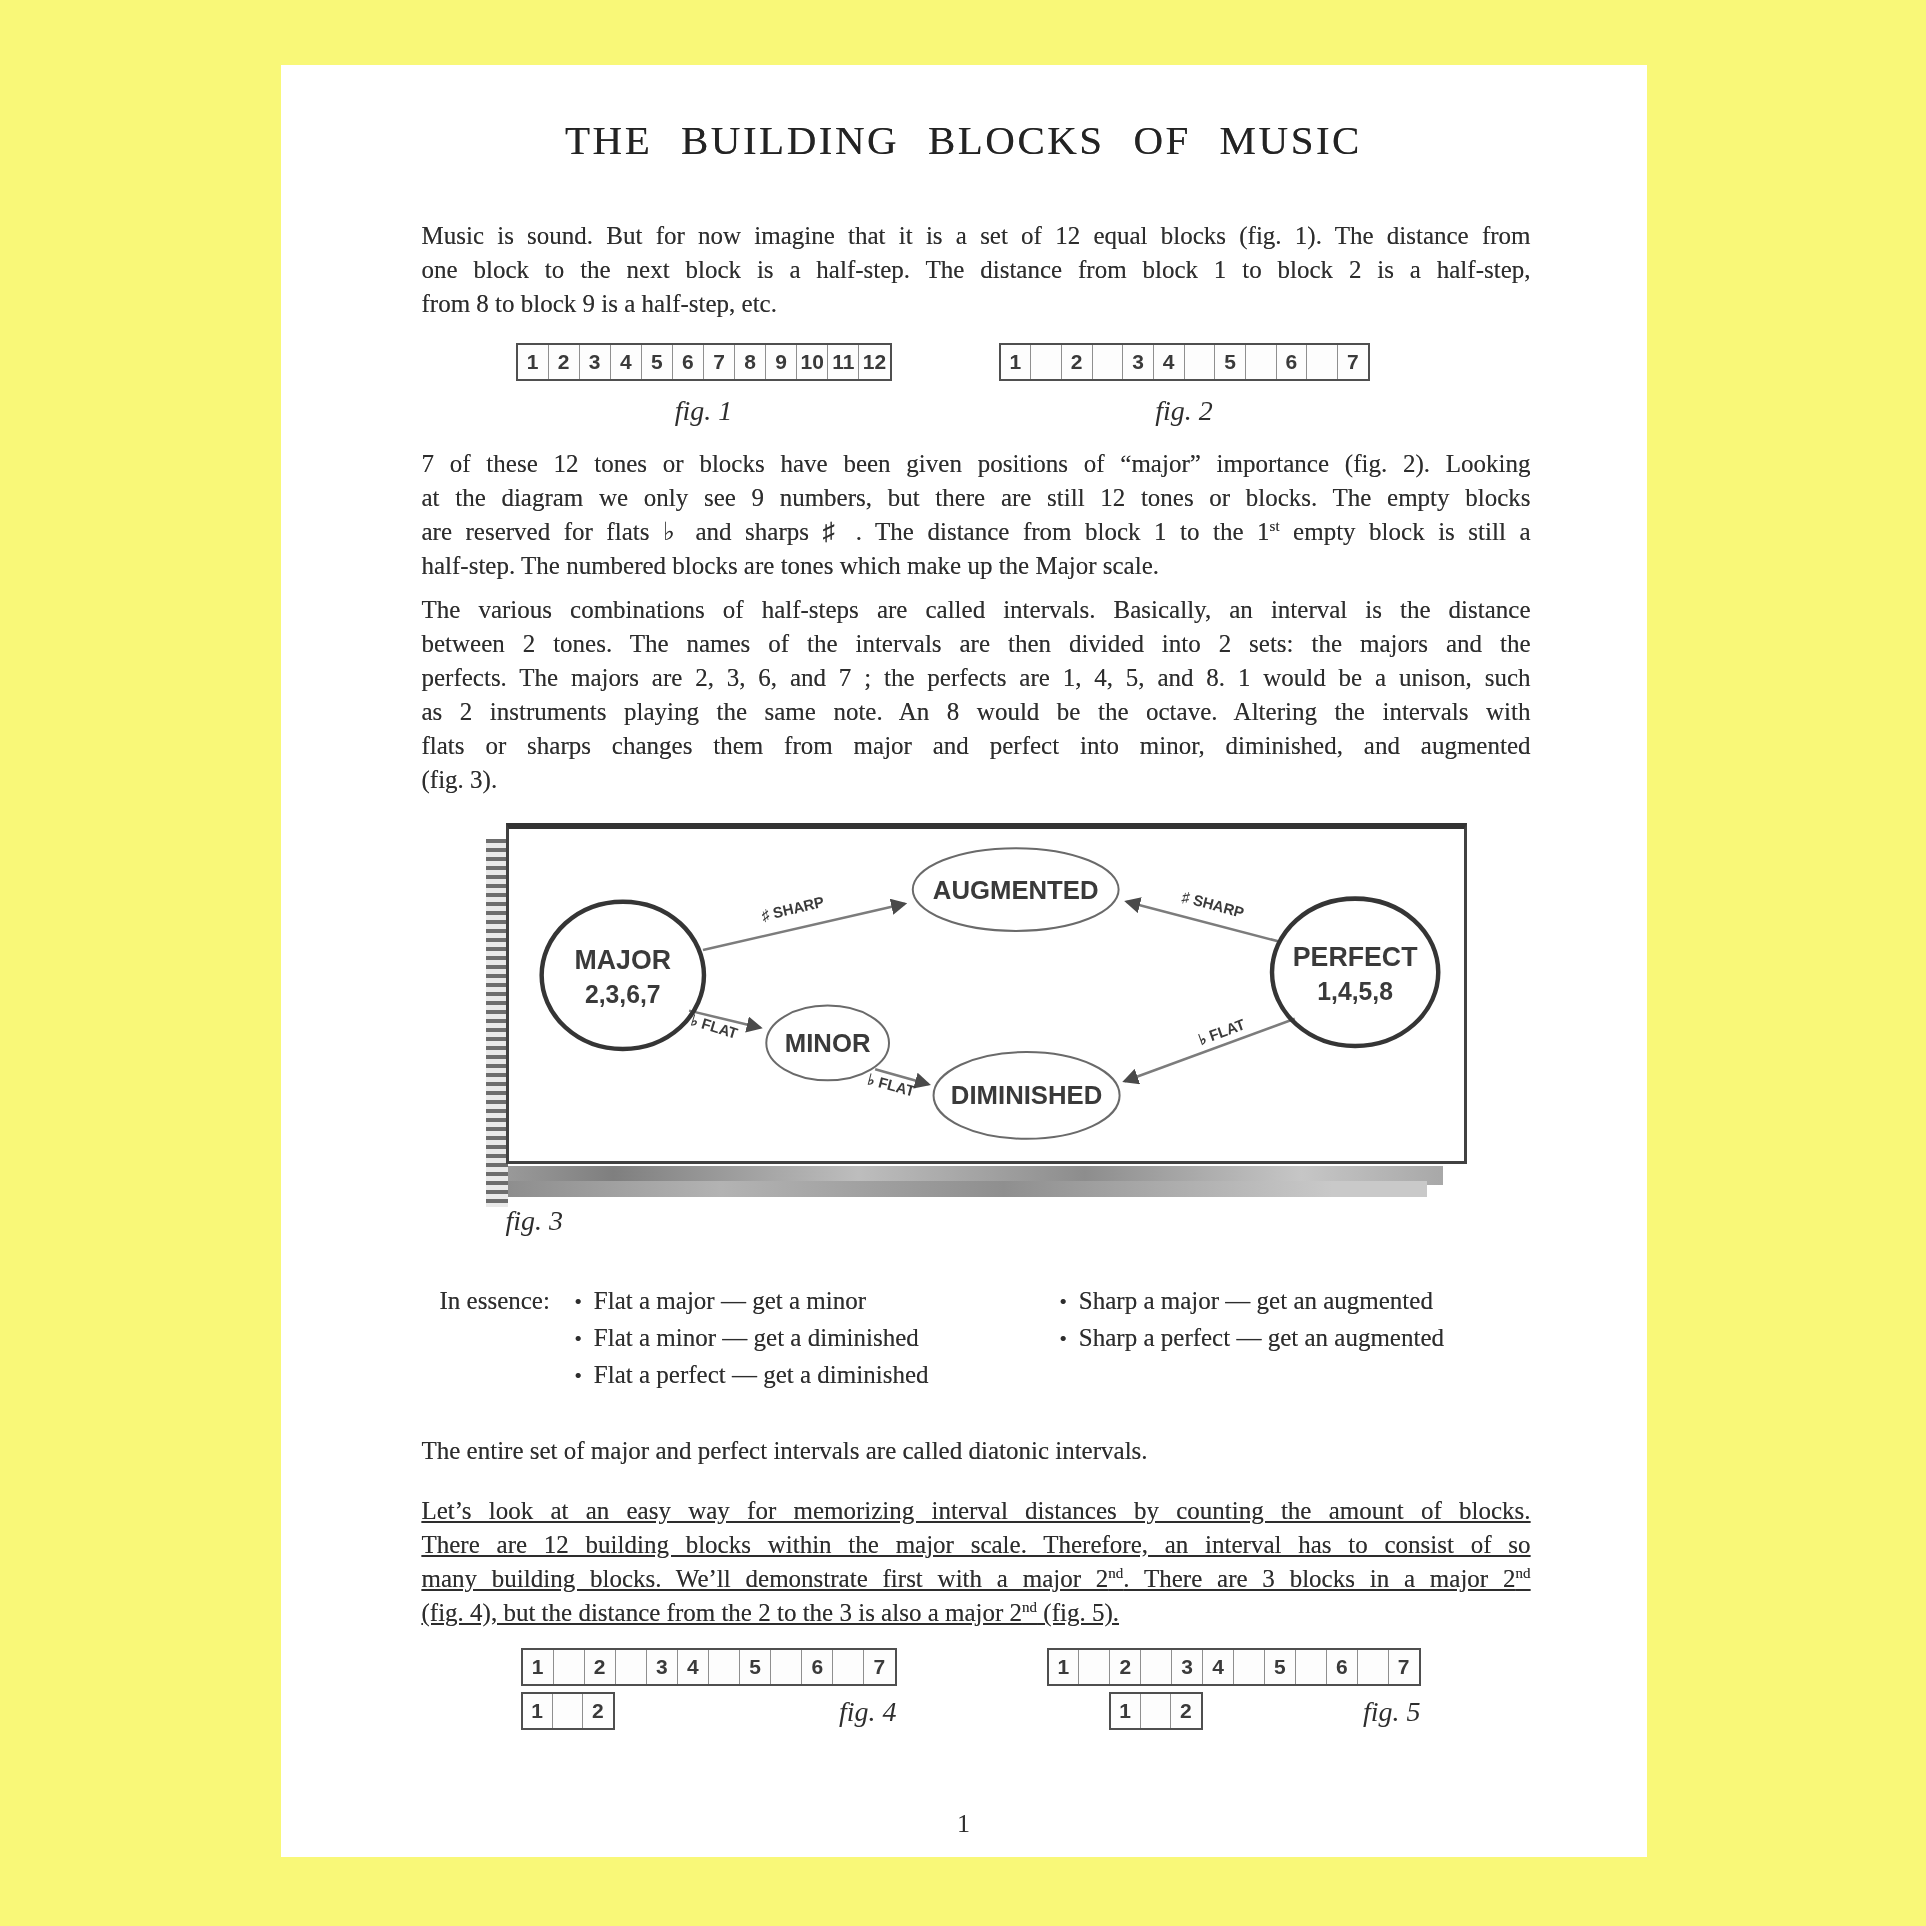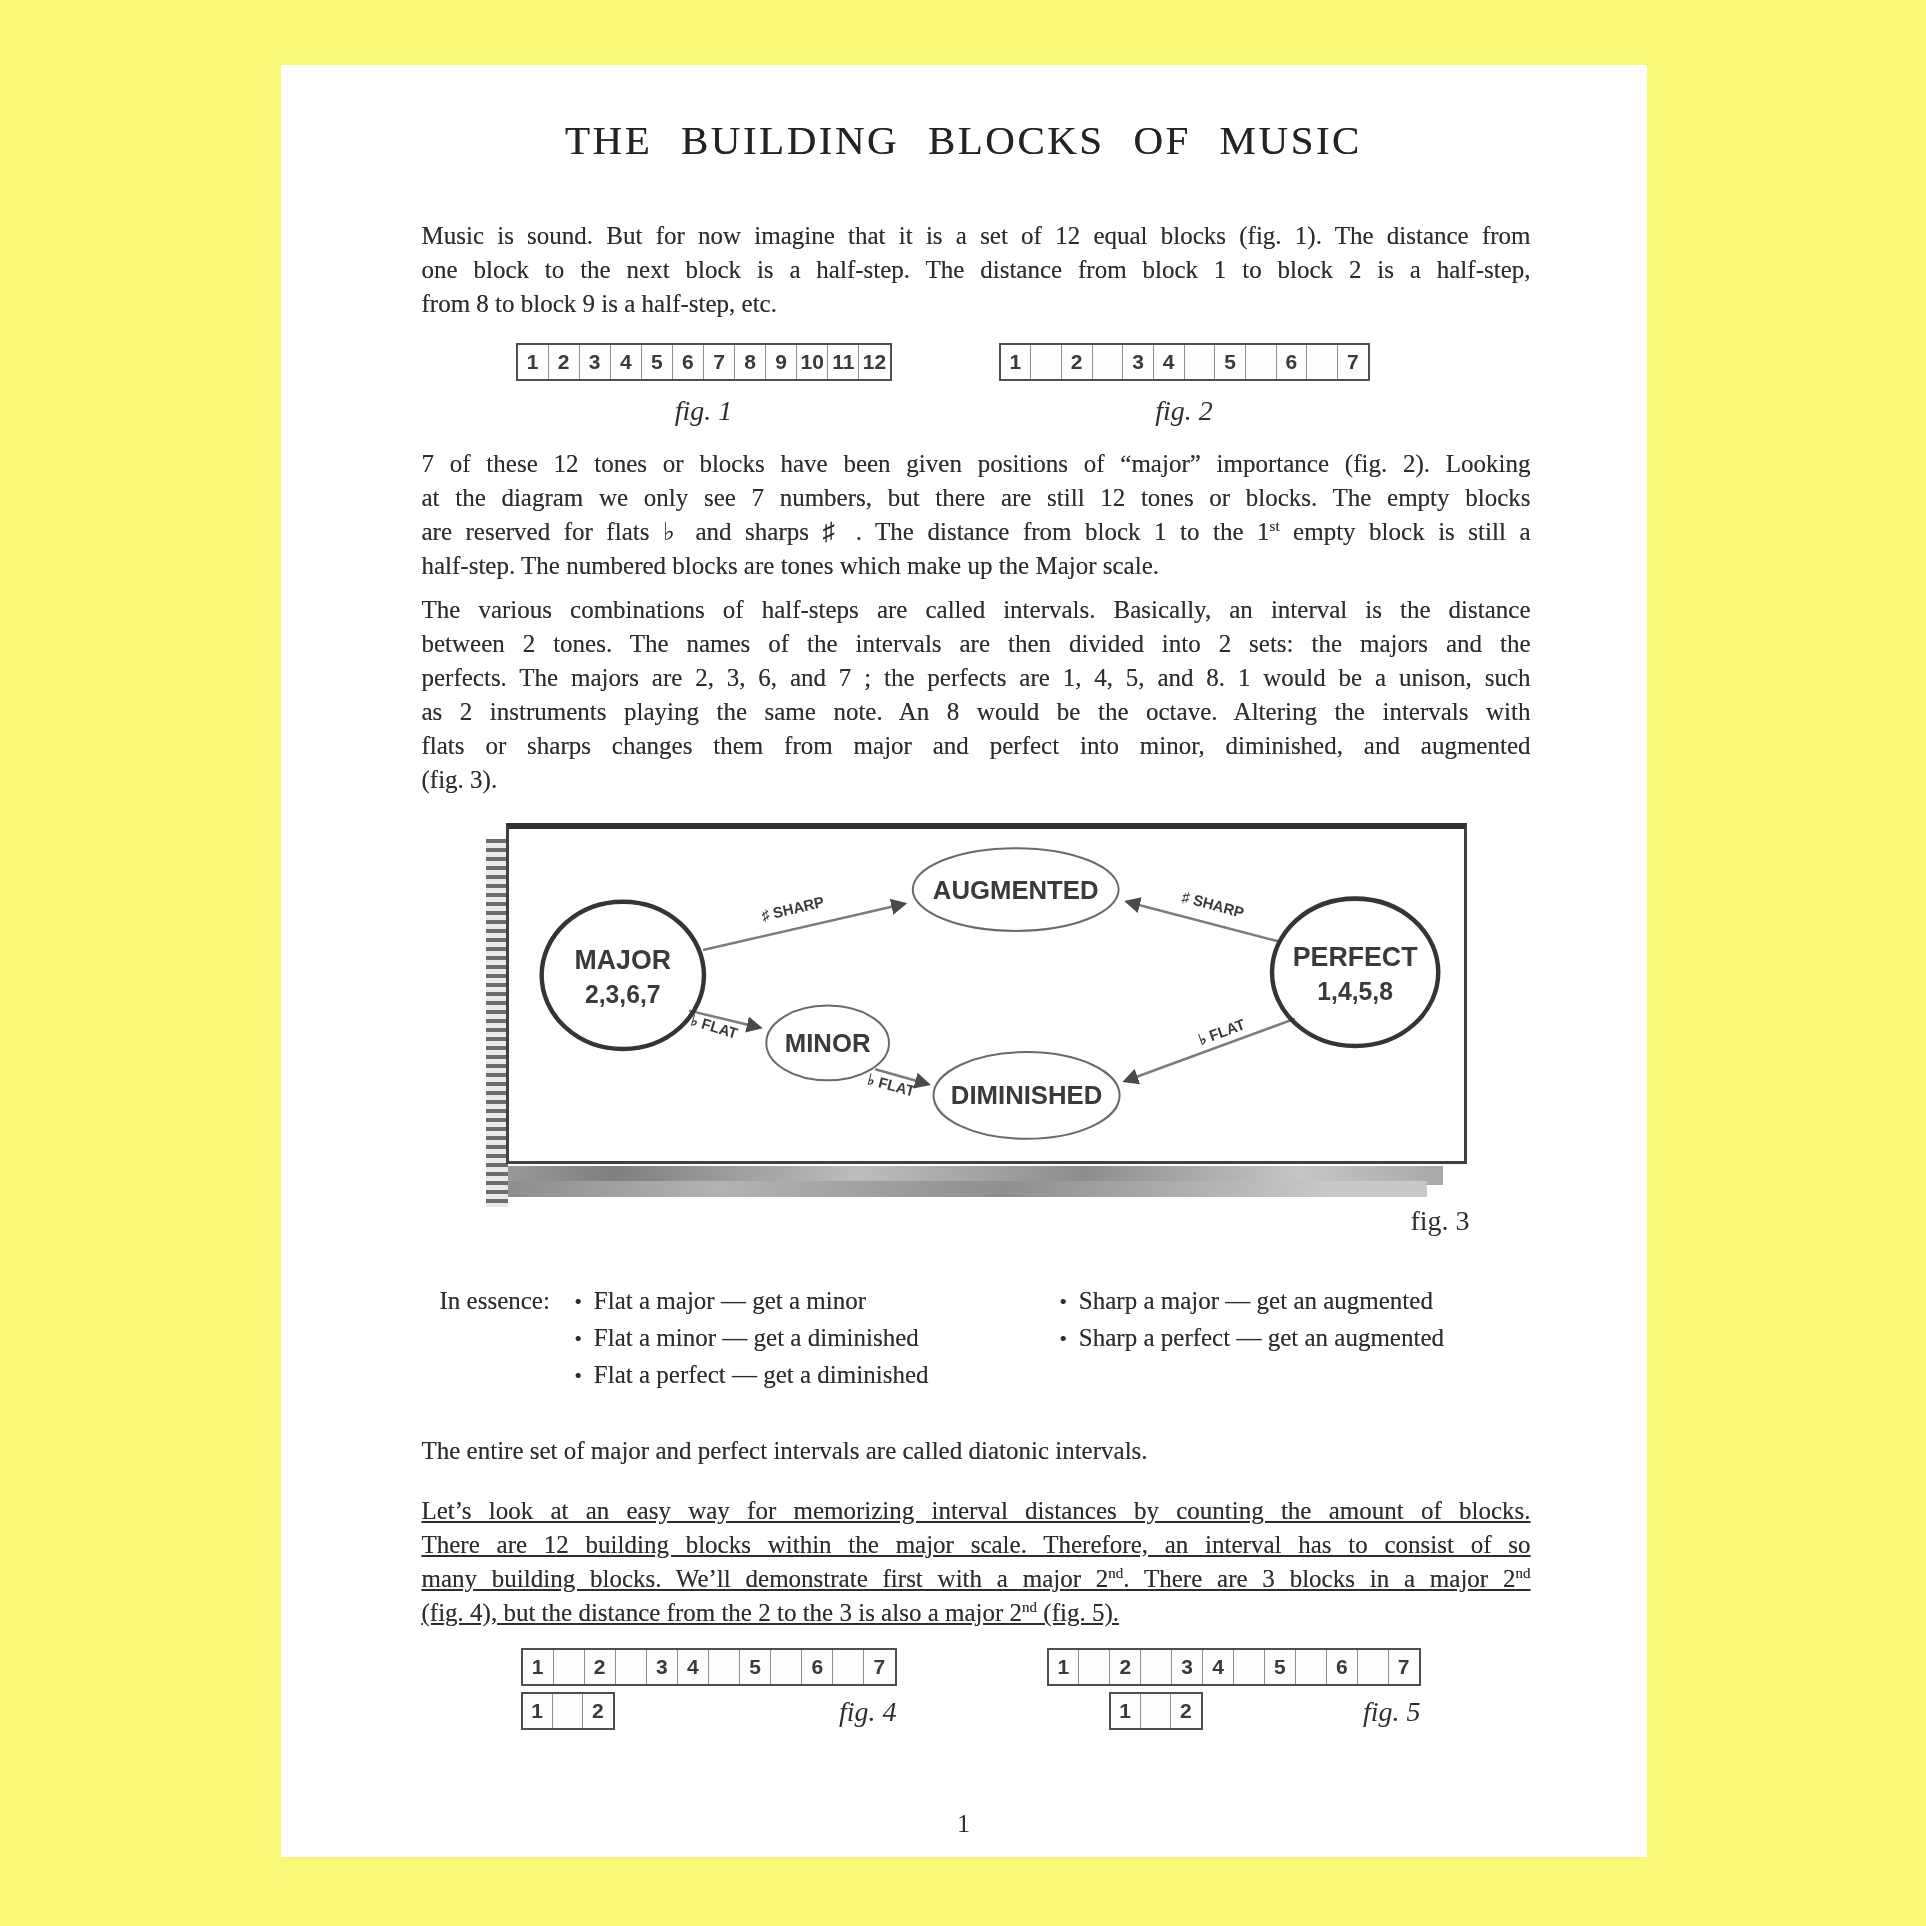--- a/index.html
+++ b/index.html
@@ -95,21 +95,21 @@
     z-index: 0;
   }
   .shadow2 {
     position: absolute; left: -20px; top: 358px;
     width: 941px; height: 16px;
     background: linear-gradient(90deg, #8a8a8a, #b3b3b3 25%, #8f8f8f 55%, #c9c9c9 90%);
     z-index: 0;
   }
   .fig3cap {
     width: 964px; margin-left: 225px; margin-top: 6px;
-    text-align: right; font-size: 28px;
+    text-align: left; font-style: italic; font-size: 28px;
   }
   svg text {
     font-family: "Liberation Sans", sans-serif;
     font-weight: 700; fill: #3a3a3a;
   }
 
   
   .essence {
     position: relative; margin-left: 143px; margin-top: 46px;
     width: 1139px; font-size: 25px; line-height: 35px;
@@ -167,21 +167,21 @@
         <span class="cell">6</span>
         <span class="cell"></span>
         <span class="cell">7</span>
       </div>
       <div class="figcap">fig. 2</div>
     </div>
   </div>
 
   <div class="para" id="p2">
     <div class="pline">7 of these 12 tones or blocks have been given positions of “major” importance (fig. 2). Looking</div>
-    <div class="pline">at the diagram we only see 7 numbers, but there are still 12 tones or blocks. The empty blocks</div>
+    <div class="pline">at the diagram we only see 9 numbers, but there are still 12 tones or blocks. The empty blocks</div>
     <div class="pline"><span>are reserved for flats ♭ and sharps ♯ . The distance from block 1 to the 1</span><sup>st</sup><span> empty block is still a</span></div>
     <div class="pline last">half-step. The numbered blocks are tones which make up the Major scale.</div>
   </div>
 
   <div class="para" id="p3">
     <div class="pline">The various combinations of half-steps are called intervals. Basically, an interval is the distance</div>
     <div class="pline">between 2 tones. The names of the intervals are then divided into 2 sets:  the majors and the</div>
     <div class="pline">perfects. The majors are 2, 3, 6, and 7 ; the perfects are 1, 4, 5, and 8. 1 would be a unison, such</div>
     <div class="pline">as 2 instruments playing the same note. An 8 would be the octave. Altering the intervals with</div>
     <div class="pline">flats or sharps changes them from major and perfect into minor, diminished, and augmented</div>

